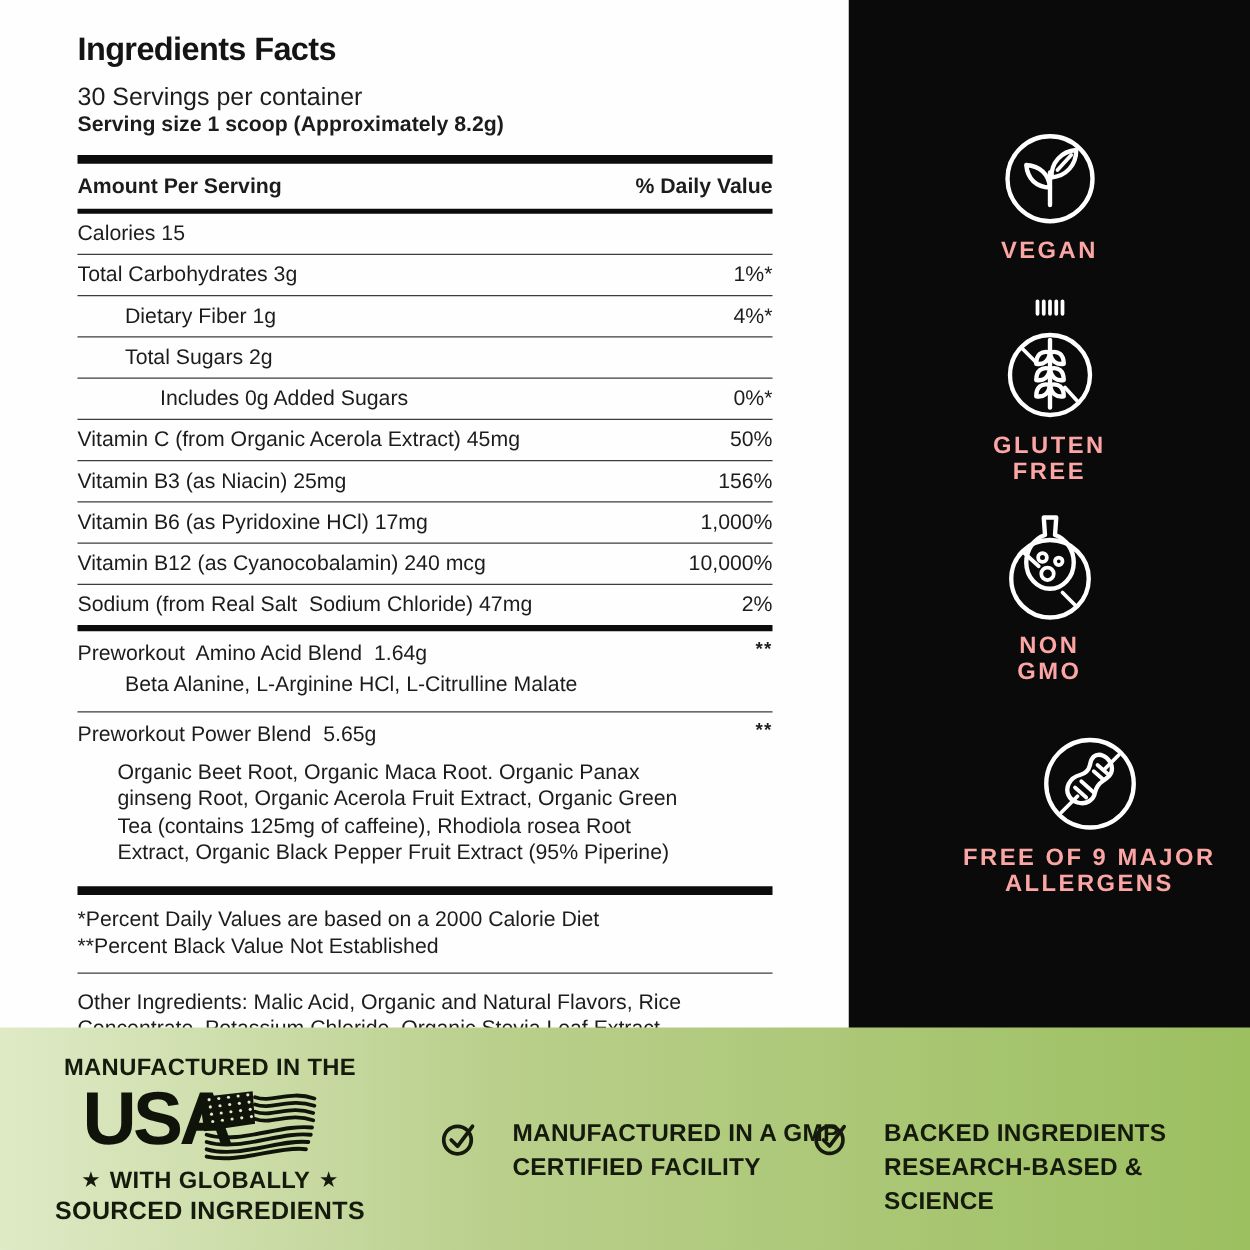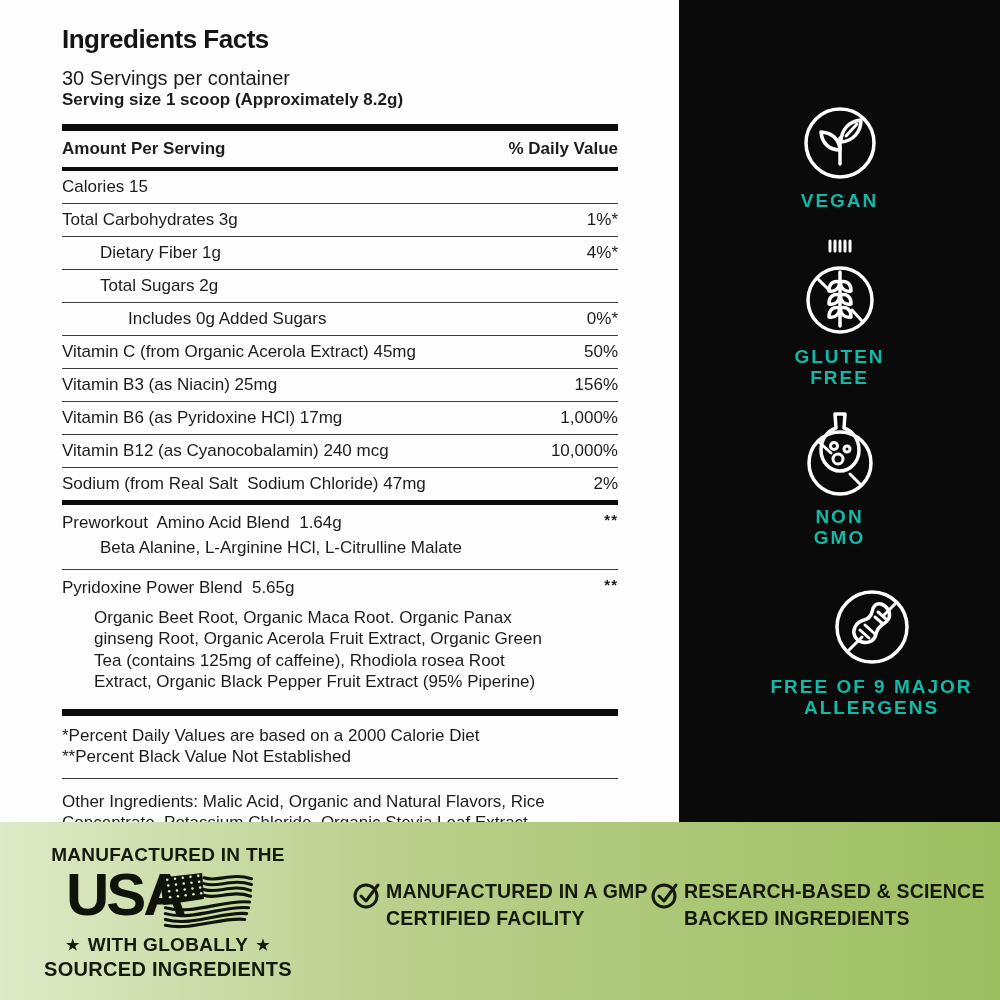--- a/index.html
+++ b/index.html
@@ -26,39 +26,39 @@
   .blend.sep { border-bottom:1.5px solid #3c3c3c; }
   .blend-head { display:flex; justify-content:space-between; font-size:17px; line-height:22px; }
   .blend-stars { font-size:15px; font-weight:700; letter-spacing:1px; position:relative; top:-3px; }
   .blend-detail { font-size:17px; line-height:21.5px; padding:3px 0 4px 38px; }
   .blend-detail.para { padding:8px 0 10px 32px; max-width:455px; }
   .footnotes { font-size:17px; line-height:21.5px; padding:9px 0 10px; border-bottom:1.5px solid #3c3c3c; }
   .other { font-size:17px; line-height:21.5px; padding:12px 0 0; max-width:520px; }
 
   
   .badges-panel { position:absolute; left:679px; top:0; width:321px; height:823px; background:#0a0a0a; }
-  .badge { position:absolute; left:0; width:100%; text-align:center; color:#14b8a6; }
+  .badge { position:absolute; left:0; width:100%; text-align:center; color:#fca5a5; }
   .badge .lbl { font-weight:700; font-size:19px; letter-spacing:2px; line-height:21px; }
   .badge svg { display:block; margin:0 auto 8px; }
   .b-vegan { top:104px; } .b-gluten { top:238px; } .b-gmo { top:410px; } .b-allergen { top:586px;padding-left:32px; }
   .wht { stroke:#ffffff; fill:none; stroke-width:3.5; stroke-linecap:round; stroke-linejoin:round; }
   .whtthin { stroke:#ffffff; fill:none; stroke-width:3; stroke-linecap:round; }
 
   
   .footer { position:absolute; left:0; top:822px; width:1000px; height:178px;
             background:linear-gradient(90deg,#dfeac6 0%, #b9cf8b 40%, #9cbf60 100%); color:#151a0d; }
   .usa-block { position:absolute; left:38px; top:22px; width:260px; text-align:center; }
   .usa-line1 { font-size:19px; font-weight:700; letter-spacing:0.3px; }
   .usa-row { position:relative; height:62px; margin-top:2px; }
   .usa-big { position:absolute; left:28px; top:-4px; font-size:60px; font-weight:900; letter-spacing:-3px; line-height:62px; color:#10130a; }
   .usa-flag { position:absolute; left:118px; top:4px; }
   .usa-line2 { font-size:19px; font-weight:700; margin-top:4px; letter-spacing:0.3px; }
   .usa-line2 .star { font-size:15px; position:relative; top:-1px; padding:0 8px; }
   .usa-line3 { font-size:20px; font-weight:700; letter-spacing:0.3px; margin-top:2px; }
-  .claim { position:absolute; top:56px; display:flex; align-items:flex-start; gap:4px; }
+  .claim { position:absolute; top:72px; display:flex; align-items:flex-start; gap:28px; }
   .claim-1 { left:352px; } .claim-2 { left:650px; }
   .claim svg { margin-top:2px; }
   .claim-text { font-size:19.5px; font-weight:700; line-height:27px; letter-spacing:0.2px; }
   .blk { stroke:#151a0d; fill:none; stroke-width:3; stroke-linecap:round; stroke-linejoin:round; }
 </style>
 </head>
 <body>
 
 <div class="page">
 
@@ -120,21 +120,21 @@
     <div class="blend sep">
       <div class="blend-head">
         <span class="pre">Preworkout  Amino Acid Blend  1.64g</span>
         <span class="blend-stars">**</span>
       </div>
       <div class="blend-detail">Beta Alanine, L-Arginine HCl, L-Citrulline Malate</div>
     </div>
 
     <div class="blend">
       <div class="blend-head">
-        <span class="pre">Pyridoxine Power Blend  5.65g</span>
+        <span class="pre">Preworkout Power Blend  5.65g</span>
         <span class="blend-stars">**</span>
       </div>
       <div class="blend-detail para">Organic Beet Root, Organic Maca Root. Organic Panax ginseng Root, Organic Acerola Fruit Extract, Organic Green Tea (contains 125mg of caffeine), Rhodiola rosea Root Extract, Organic Black Pepper Fruit Extract (95% Piperine)</div>
     </div>
 
     <div class="bar b7"></div>
 
     <div class="footnotes">
       <div>*Percent Daily Values are based on a 2000 Calorie Diet</div>
       <div>**Percent Black Value Not Established</div>
@@ -256,18 +256,18 @@
         <div>CERTIFIED FACILITY</div>
       </div>
     </div>
 
     <div class="claim claim-2">
       <svg width="30" height="30" viewBox="0 0 30 30">
         <circle class="blk" cx="14" cy="16" r="11"></circle>
         <path class="blk" d="M9,16 L14,21 L26,5" stroke-width="3.5"></path>
       </svg>
       <div class="claim-text">
+        <div>BACKED INGREDIENTS</div>
         <div>RESEARCH-BASED &amp; SCIENCE</div>
-        <div>BACKED INGREDIENTS</div>
       </div>
     </div>
   </div>
 </div>
 
 </body></html>

